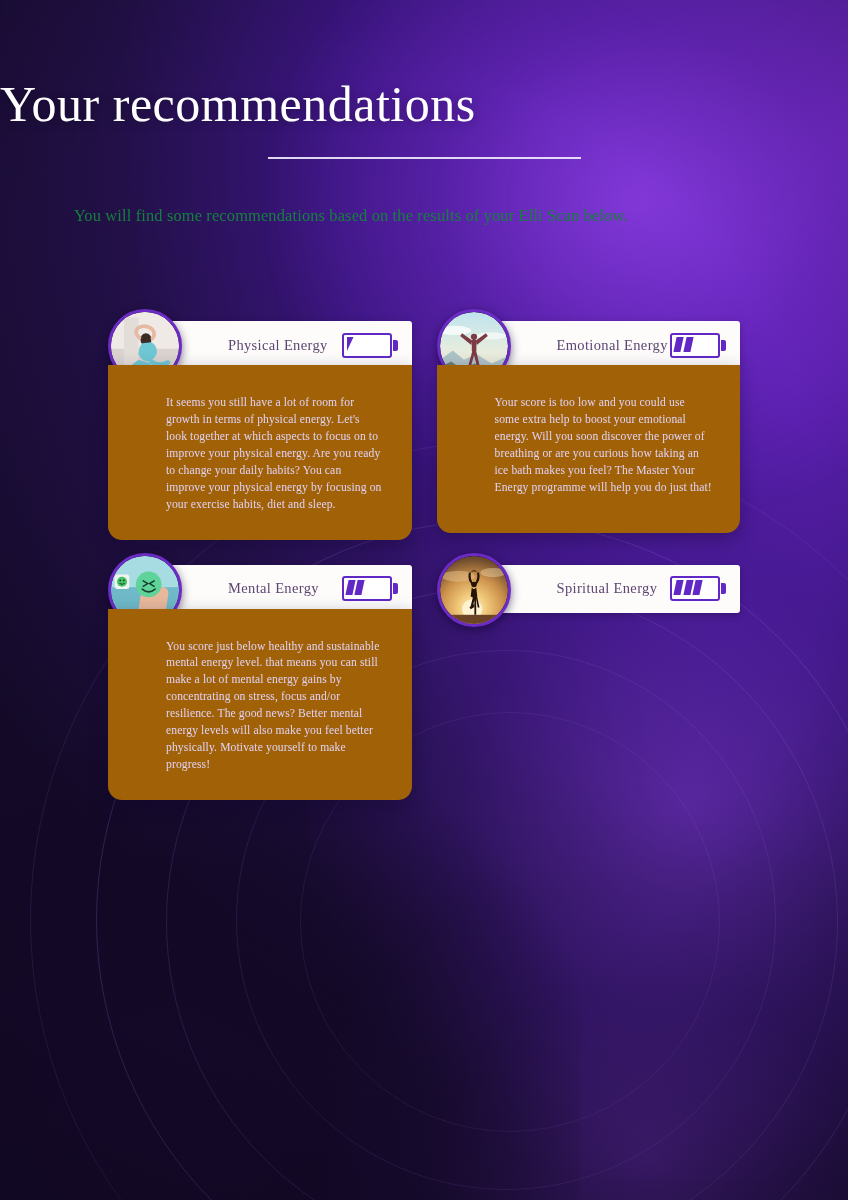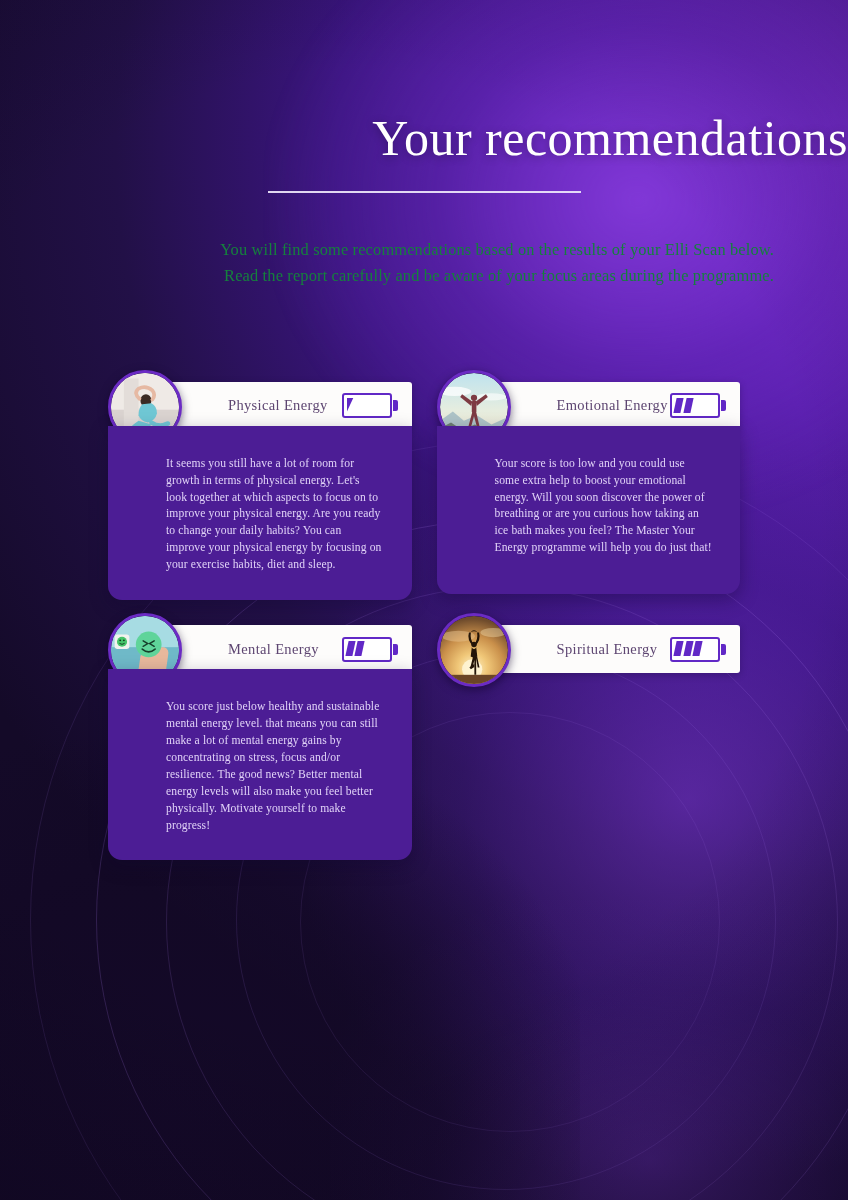--- a/index.html
+++ b/index.html
@@ -54,21 +54,21 @@
     border:1px solid rgba(173,126,244,0.20);
     border-radius:50%;
   }
   .r1{ left:96px;  top:520px;  width:800px;  height:800px; }
   .r2{ left:166px; top:586px;  width:672px;  height:672px; border-color:rgba(173,126,244,0.16); }
   .r3{ left:236px; top:650px;  width:540px;  height:540px; border-color:rgba(173,126,244,0.13); }
   .r4{ left:300px; top:712px;  width:420px;  height:420px; border-color:rgba(173,126,244,0.10); }
   .r5{ left:30px;  top:440px;  width:960px;  height:960px; border-color:rgba(173,126,244,0.12); }
 
   
-  .header{ position:relative; text-align:right; padding-top:112px; }
+  .header{ position:relative; text-align:left; padding-top:78px; }
   .page-title{
     font-size:50px;
     font-weight:400;
     letter-spacing:0.5px;
     color:#ffffff;
     line-height:1.05;
     text-shadow:0 2px 10px rgba(0,0,0,0.30);
   }
   .title-rule{
     width:313px; height:2px;
@@ -162,21 +162,21 @@
   }
   .battery .bar.partial{
     width:7px;
     clip-path:polygon(0 0, 100% 0, 0 100%);
     transform:skewX(0deg);
   }
 
   .card-body{
     position:relative;
     margin-top:-4px;
-    background:#4c1d95;
+    background:#a16207;
     border-radius:0 0 14px 14px;
     border-bottom-left-radius:14px;
     border-bottom-right-radius:14px;
     min-height:124px;
     padding:30px 28px 26px 58px;
     box-shadow:0 6px 18px rgba(18,5,48,0.36);
   }
   .card-body.tall{ min-height:168px; }
   .card-text{
     font-size:11.6px;
@@ -210,21 +210,20 @@
   <div class="ring r3"></div>
   <div class="ring r4"></div>
 </div>
 <div class="bg-vignette"></div>
 
 <div class="header">
   <h1 class="page-title">Your recommendations</h1>
   <div class="title-rule"></div>
   <div class="intro">
     <p>You will find some recommendations based on the results of your  Elli Scan below.</p>
-    <p>Read the report carefully and be aware of your focus areas during the programme.</p>
   </div>
 </div>
 
 <div class="cards">
 
   <div class="card">
     <div class="card-shoulder"></div>
     <div class="card-head">
       <div class="avatar">
         <svg viewBox="0 0 74 74" preserveAspectRatio="xMidYMid slice">

